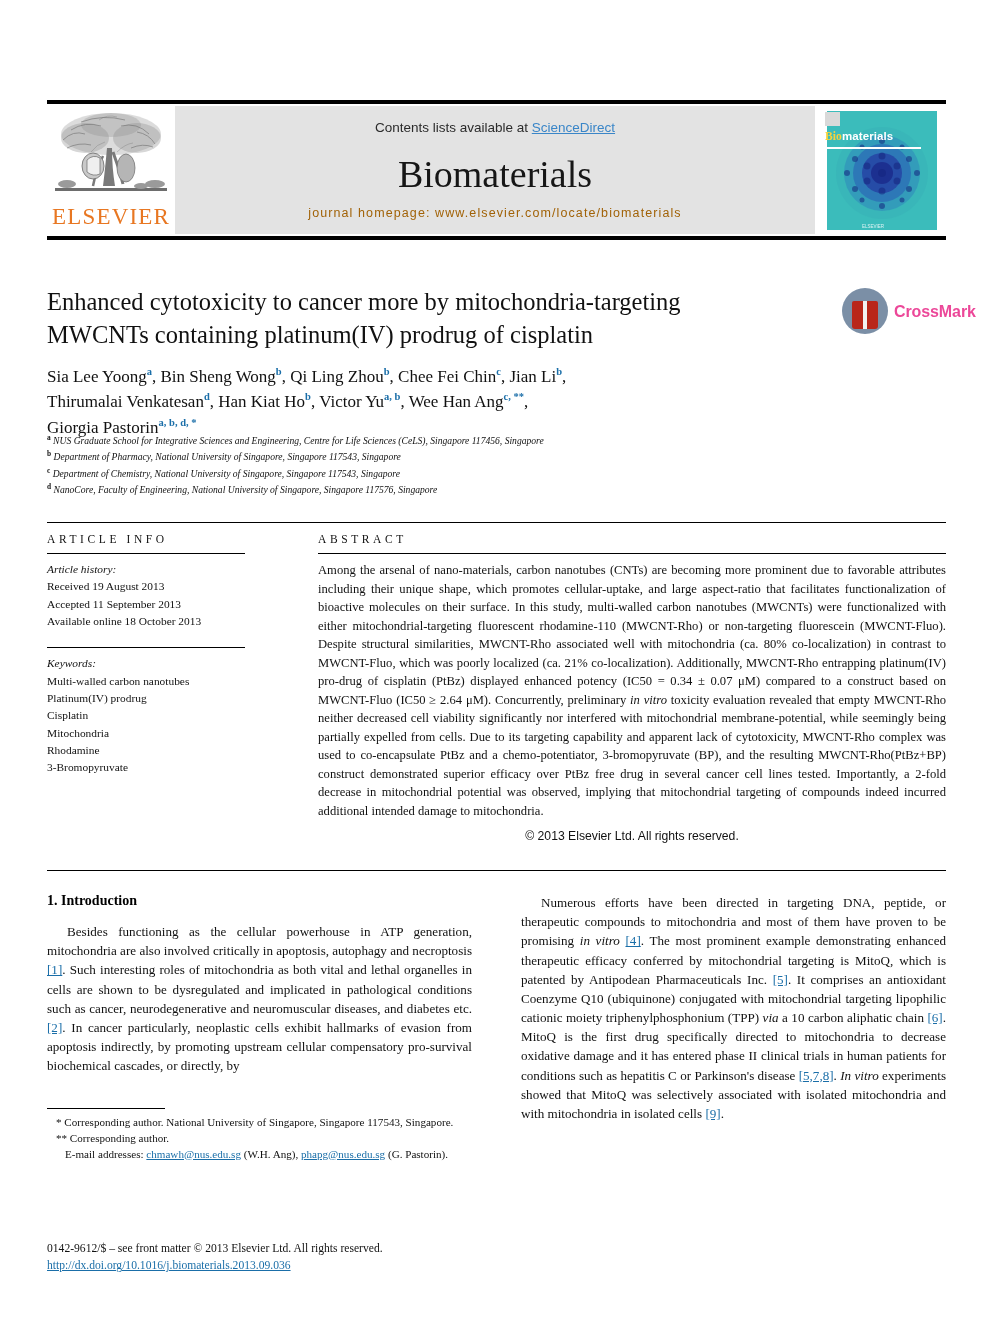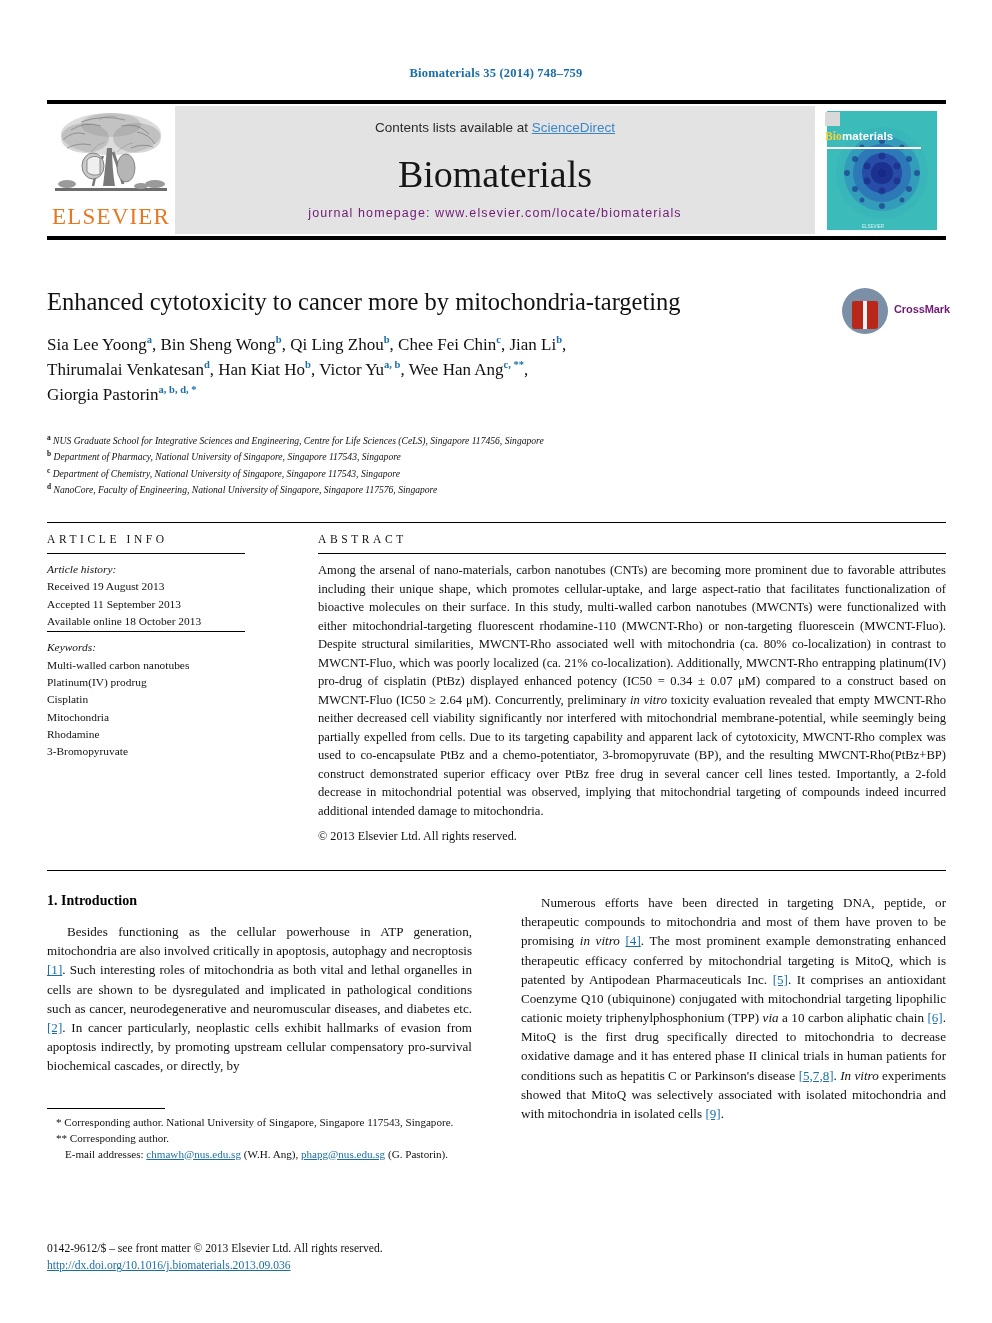--- a/index.html
+++ b/index.html
@@ -104,21 +104,21 @@
     font-size: 38px;
     color: #161616;
   }
   .homepage-line {
     position: absolute;
     bottom: 14px; left: 0; width: 100%;
     text-align: center;
     font-family: "Liberation Sans", sans-serif;
     font-size: 12.5px;
     letter-spacing: 1.1px;
-    color: #701a75;
+    color: #a16207;
   }
   .cover-thumb {
     position: absolute;
     left: 771px; top: 6px;
     width: 128px; height: 128px;
     background: #ffffff;
     overflow: hidden;
   }
   .cover-inner {
     position: absolute;
@@ -216,22 +216,22 @@
     position: absolute;
     left: 11px; top: 0;
     width: 4px; height: 28px;
     background: #f2f2f2;
   }
   .cm-text {
     position: absolute;
     left: 52px; top: 19px;
     font-family: "Liberation Sans", sans-serif;
     font-weight: bold;
-    font-size: 11px;
-    color: #701a75;
+    font-size: 16px;
+    color: #ec4899;
     letter-spacing: -.1px;
   }
 
   
   .affils {
     position: absolute;
     left: 47px; top: 432px;
     width: 700px;
     font-family: "Liberation Serif", serif;
     font-style: italic;
@@ -289,32 +289,32 @@
 
   .info-body {
     font-family: "Liberation Serif", serif;
     font-size: 11.4px;
     line-height: 1.52;
     color: #111;
   }
   .info-label {
     font-style: italic;
   }
-  .kw-block { margin-top: 1px; }
+  .kw-block { margin-top: 17px; }
   .abs-body {
     font-family: "Liberation Serif", serif;
     font-size: 12.6px;
     line-height: 1.47;
     text-align: justify;
     color: #111;
   }
   .abs-copy {
     margin-top: 9px;
-    text-align: left;
-    font-family: Liberation Serif, serif;
+    text-align: center;
+    font-family: Liberation Sans, sans-serif;
     font-size: 12.2px;
     color: #111;
   }
   .band-rule-bottom {
     position: absolute;
     left: 0; top: 348px;
     width: 899px; height: 1px;
     background: #000;
   }
 
@@ -382,21 +382,20 @@
   }
   .doi-link {
     color: #1a6ea8;
   }
 </style>
 </head>
 <body>
 
 <div class="page">
 
-  <div class="running-head">Biomaterials 35 (2014) 748–759</div>
 
   <div class="masthead">
     <div class="mast-rule-top"></div>
 
     <div class="elsevier-logo">
       <svg class="elsevier-tree" viewBox="0 0 120 94" xmlns="http://www.w3.org/2000/svg">
         <rect x="0" y="0" width="120" height="94" fill="#ffffff"></rect>
         <g fill="#8b8b8b">
           <ellipse cx="60" cy="26" rx="50" ry="21" opacity="0.30"></ellipse>
           <ellipse cx="34" cy="30" rx="24" ry="15" opacity="0.35"></ellipse>
@@ -488,20 +487,21 @@
       <div class="cover-rule"></div>
       <div class="cover-foot">ELSEVIER</div>
     </div>
 
     <div class="mast-rule-bottom"></div>
   </div>
 
   <div class="title-block">
     <h1 class="art-title">
       <span>Enhanced cytotoxicity to cancer more by mitochondria-targeting</span><br>
+      <span>MWCNTs containing platinum(IV) prodrug of cisplatin</span>
     </h1>
     <div class="authors">
       <span>Sia Lee Yoong</span><sup class="aff">a</sup>,
       <span>Bin Sheng Wong</span><sup class="aff">b</sup>,
       <span>Qi Ling Zhou</span><sup class="aff">b</sup>,
       <span>Chee Fei Chin</span><sup class="aff">c</sup>,
       <span>Jian Li</span><sup class="aff">b</sup>,<br>
       <span>Thirumalai Venkatesan</span><sup class="aff">d</sup>,
       <span>Han Kiat Ho</span><sup class="aff">b</sup>,
       <span>Victor Yu</span><sup class="aff">a, b</sup>,

